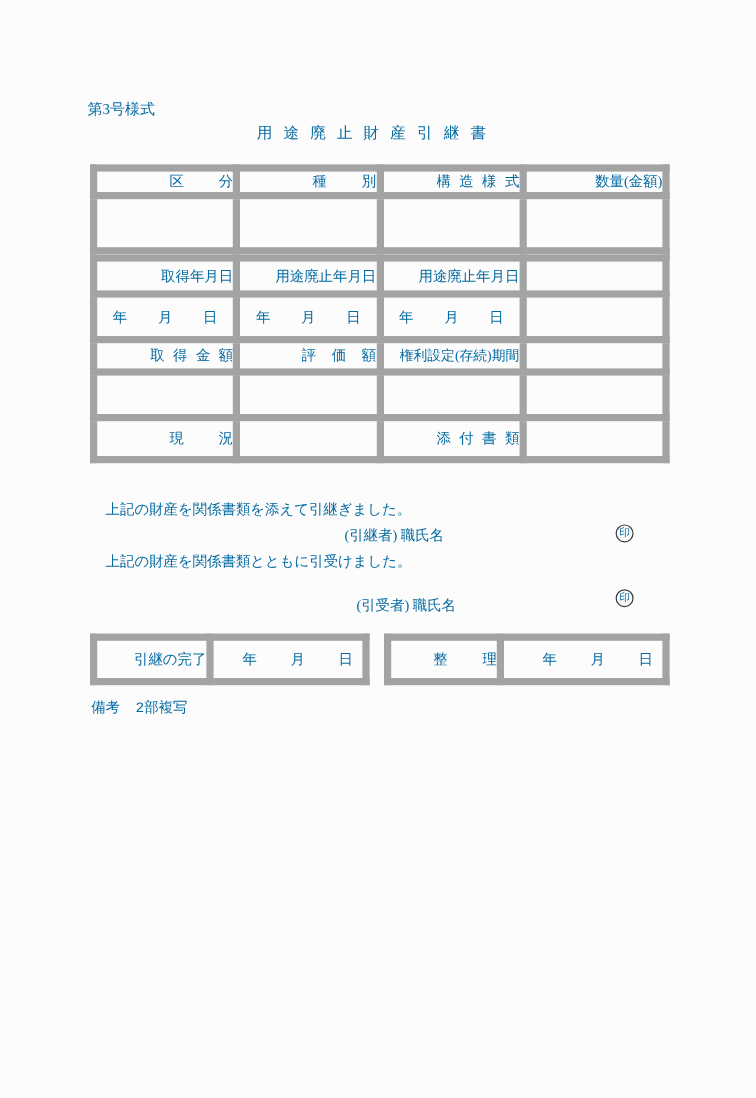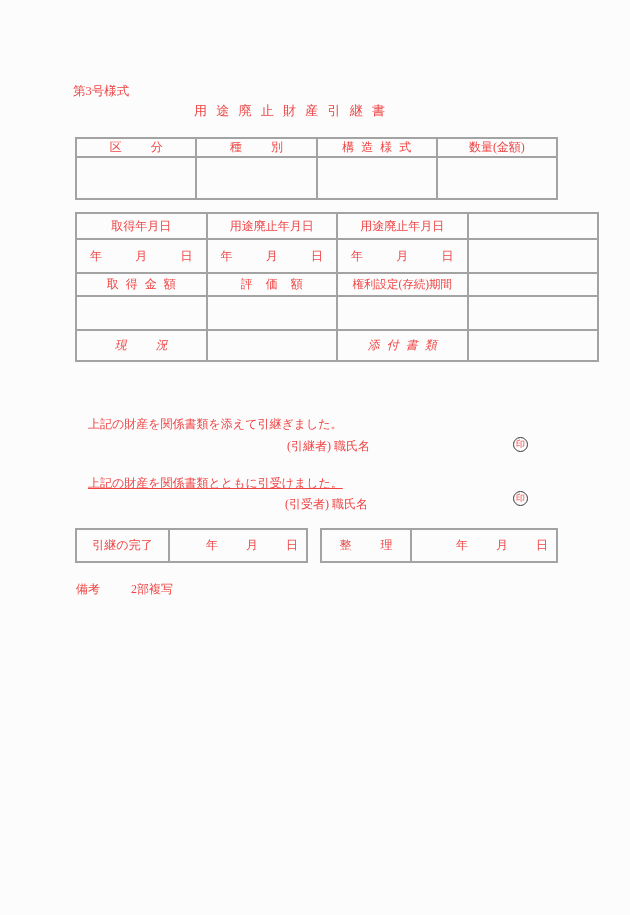--- a/index.html
+++ b/index.html
@@ -1,69 +1,69 @@
 <!DOCTYPE html>
 <html><head>
 <meta charset="utf-8">
 <style>
   html,body{margin:0;padding:0;background:#fbfbfb;}
   .page{
     position:relative;width:630px;height:915px;background:#fcfcfc;
     font-family:"Liberation Serif","DejaVu Serif",serif;
-    color:#ef4444;overflow:hidden;
+    color:#0369a1;overflow:hidden;
   }
   .form-number{position:absolute;left:73px;top:83px;font-size:12.5px;white-space:nowrap;}
   .doc-title{position:absolute;left:0;top:102px;width:580px;text-align:center;
-    font-size:13px;letter-spacing:1px;word-spacing:4px;white-space:nowrap;}
+    font-size:13px;letter-spacing:1px;word-spacing:4px;white-space:nowrap;padding-left:20px;}
 
   table{border-collapse:collapse;table-layout:fixed;position:absolute;background:#fcfcfc;}
-  td{border:2px solid #a3a3a3;text-align:center;vertical-align:middle;
+  td{border:6px solid #a3a3a3;text-align:right;vertical-align:middle;
      font-size:12px;padding:0;overflow:hidden;white-space:nowrap;}
 
   .t1{left:75px;top:137px;width:483px;}
   .t1 .hrow td{height:15px;}
   .t1 .brow td{height:40px;}
 
-  .t2{left:75px;top:212px;width:524px;}
+  .t2{left:75px;top:212px;width:483px;}
   .t2 .r1 td{height:24px;}
   .t2 .r2 td{height:32px;}
   .t2 .r3 td{height:21px;}
   .t2 .r4 td{height:32px;}
   .t2 .r5 td{height:36px;}
-  .t2 .r6 td{height:29px;font-style:italic;}
+  .t2 .r6 td{height:29px;}
 
   .t-complete{left:75px;top:528px;width:233px;}
   .t-complete td{height:31px;}
   .t-seiri{left:320px;top:528px;width:238px;}
   .t-seiri td{height:31px;}
 
   .ws-wide{word-spacing:26px;}
   .ws-md{word-spacing:10px;}
   .ws-sm{word-spacing:4px;}
   .tight{letter-spacing:0;font-size:11.5px;margin-left:12px;}
 
   .date-spread{display:flex;justify-content:space-between;padding:0 13px;}
   .date-right{display:flex;justify-content:flex-end;padding-right:8px;}
   .date-right span{margin-left:28px;}
 
   .stmt{position:absolute;font-size:12px;white-space:nowrap;}
   .stmt1{left:88px;top:416px;}
-  .stmt2{left:88px;top:475px;text-decoration:underline;}
+  .stmt2{left:88px;top:460px;}
   .sig{position:absolute;font-size:12px;white-space:nowrap;}
   .sig1{left:287px;top:438px;}
-  .sig2{left:285px;top:496px;}
+  .sig2{left:297px;top:496px;}
   .sig .name{}
 
   .seal{position:absolute;width:13px;height:13px;border:1px solid #3a3a3a;border-radius:50%;
     font-size:9px;line-height:13px;text-align:center;box-sizing:content-box;}
   .seal1{left:513px;top:437px;}
   .seal2{left:513px;top:491px;}
 
   .note{position:absolute;left:76px;top:581px;font-size:12px;white-space:nowrap;}
-  .note .note-text{margin-left:28px;}
+  .note .note-text{margin-left:10px;font-family:Liberation Mono, monospace;}
 </style>
 </head>
 <body>
 
 <div class="page">
 
   <div class="form-number">第3号様式</div>
   <div class="doc-title">用 途 廃 止 財 産 引 継 書</div>
 
   <table class="t1">

